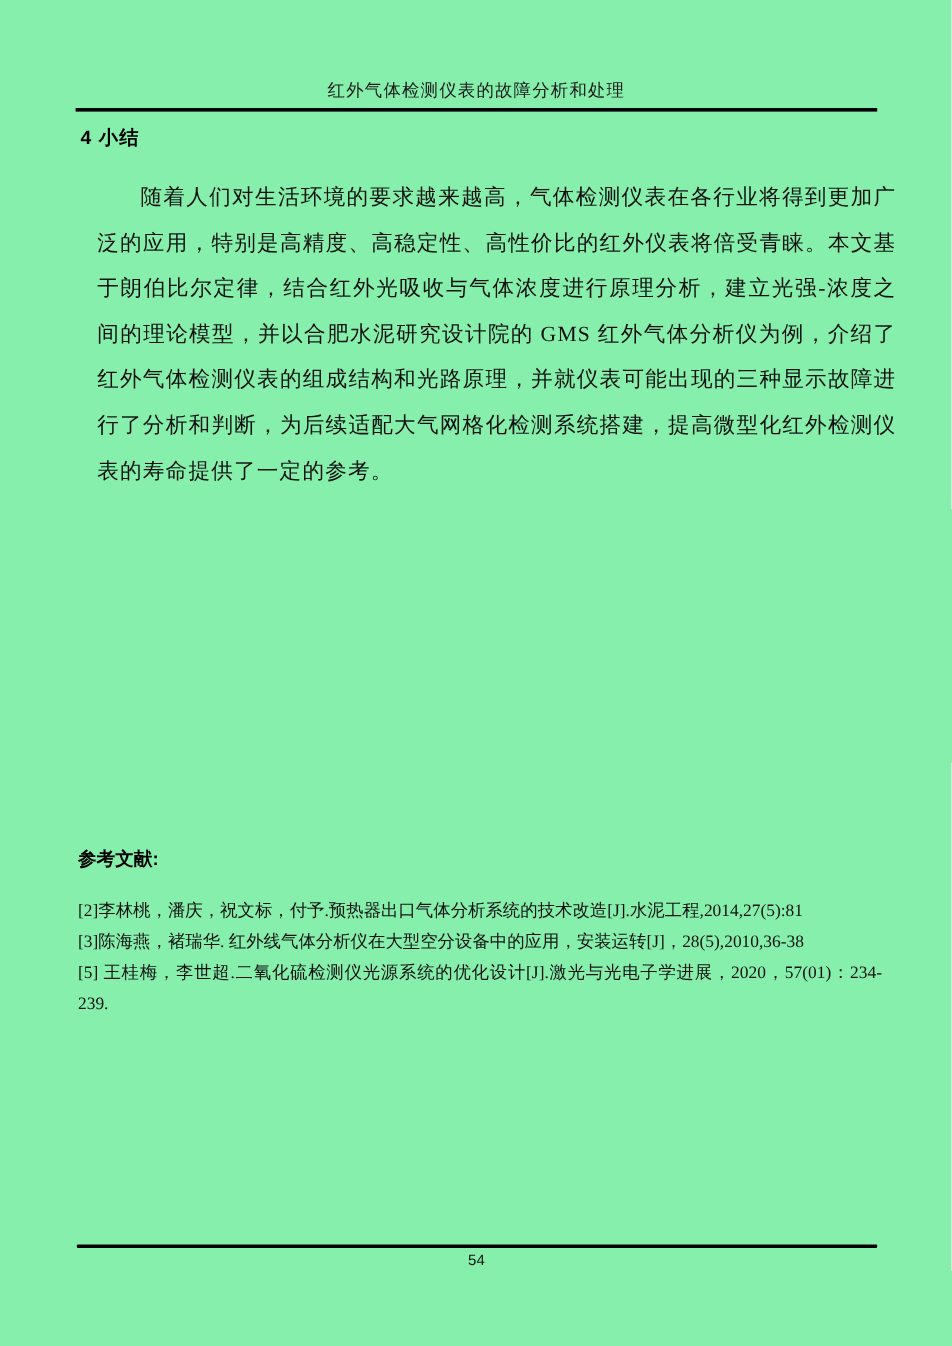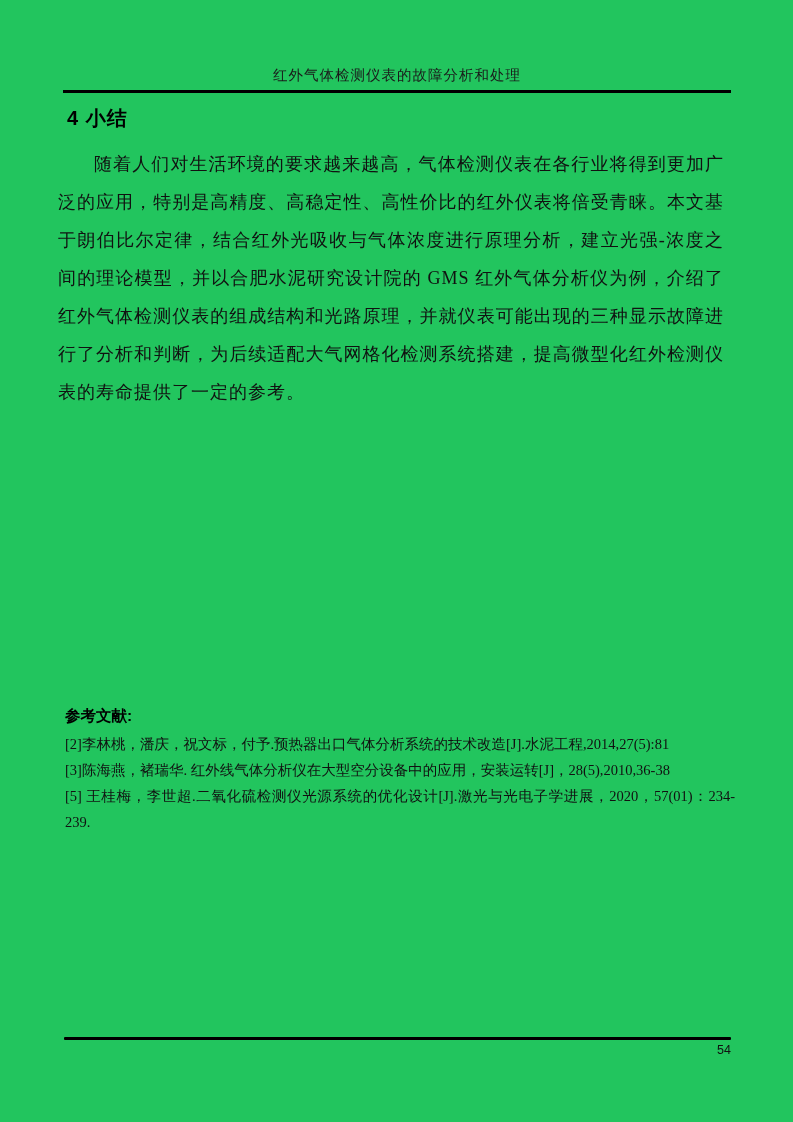--- a/index.html
+++ b/index.html
@@ -2,21 +2,21 @@
 <html><head>
 <meta charset="utf-8">
 <style>
   * { margin: 0; padding: 0; box-sizing: border-box; }
   html, body { background: #ffffff; }
   .page {
     position: relative;
     width: 793px;
     height: 1122px;
     margin: 0 auto;
-    background: #22c55e;
+    background: #86efac;
     color: #111111;
     font-family: "Liberation Serif", "DejaVu Serif", serif;
     overflow: hidden;
   }
   .running-head {
     position: absolute;
     top: 66px;
     left: 63px;
     width: 668px;
     text-align: center;
@@ -31,48 +31,48 @@
     width: 668px;
     height: 3px;
     background: #000000;
   }
   .section-heading {
     position: absolute;
     top: 105px;
     left: 67px;
     font-family: "Liberation Sans", "DejaVu Sans", sans-serif;
     font-weight: bold;
-    font-size: 20px;
+    font-size: 16px;
     letter-spacing: 1px;
     color: #000000;
   }
   .body-paragraph {
     position: absolute;
     top: 145px;
-    left: 58px;
+    left: 81px;
     width: 666px;
     font-size: 18px;
     line-height: 38px;
     letter-spacing: 1px;
     text-align: justify;
     text-justify: inter-character;
     text-indent: 2em;
     color: #111111;
   }
   .references {
     position: absolute;
     top: 706px;
     left: 65px;
     width: 670px;
   }
   .references-heading {
     font-family: "Liberation Sans", "DejaVu Sans", sans-serif;
     font-weight: bold;
     font-size: 15.5px;
-    margin-bottom: 4px;
+    margin-bottom: 19px;
     color: #000000;
   }
   .reference-item {
     font-size: 14.5px;
     line-height: 26px;
     text-align: justify;
     text-justify: inter-character;
     color: #111111;
   }
   .footer-rule {
@@ -82,21 +82,21 @@
     width: 667px;
     height: 2.5px;
     background: #000000;
     border-radius: 1px;
   }
   .footer-page-number {
     position: absolute;
     top: 1043px;
     left: 63px;
     width: 668px;
-    text-align: right;
+    text-align: center;
     font-family: "Liberation Sans", "DejaVu Sans", sans-serif;
     font-size: 12.5px;
     color: #111111;
   }
   .footer-issue {
     position: absolute;
     top: 1043px;
     left: 63px;
     width: 662px;
     text-align: right;

